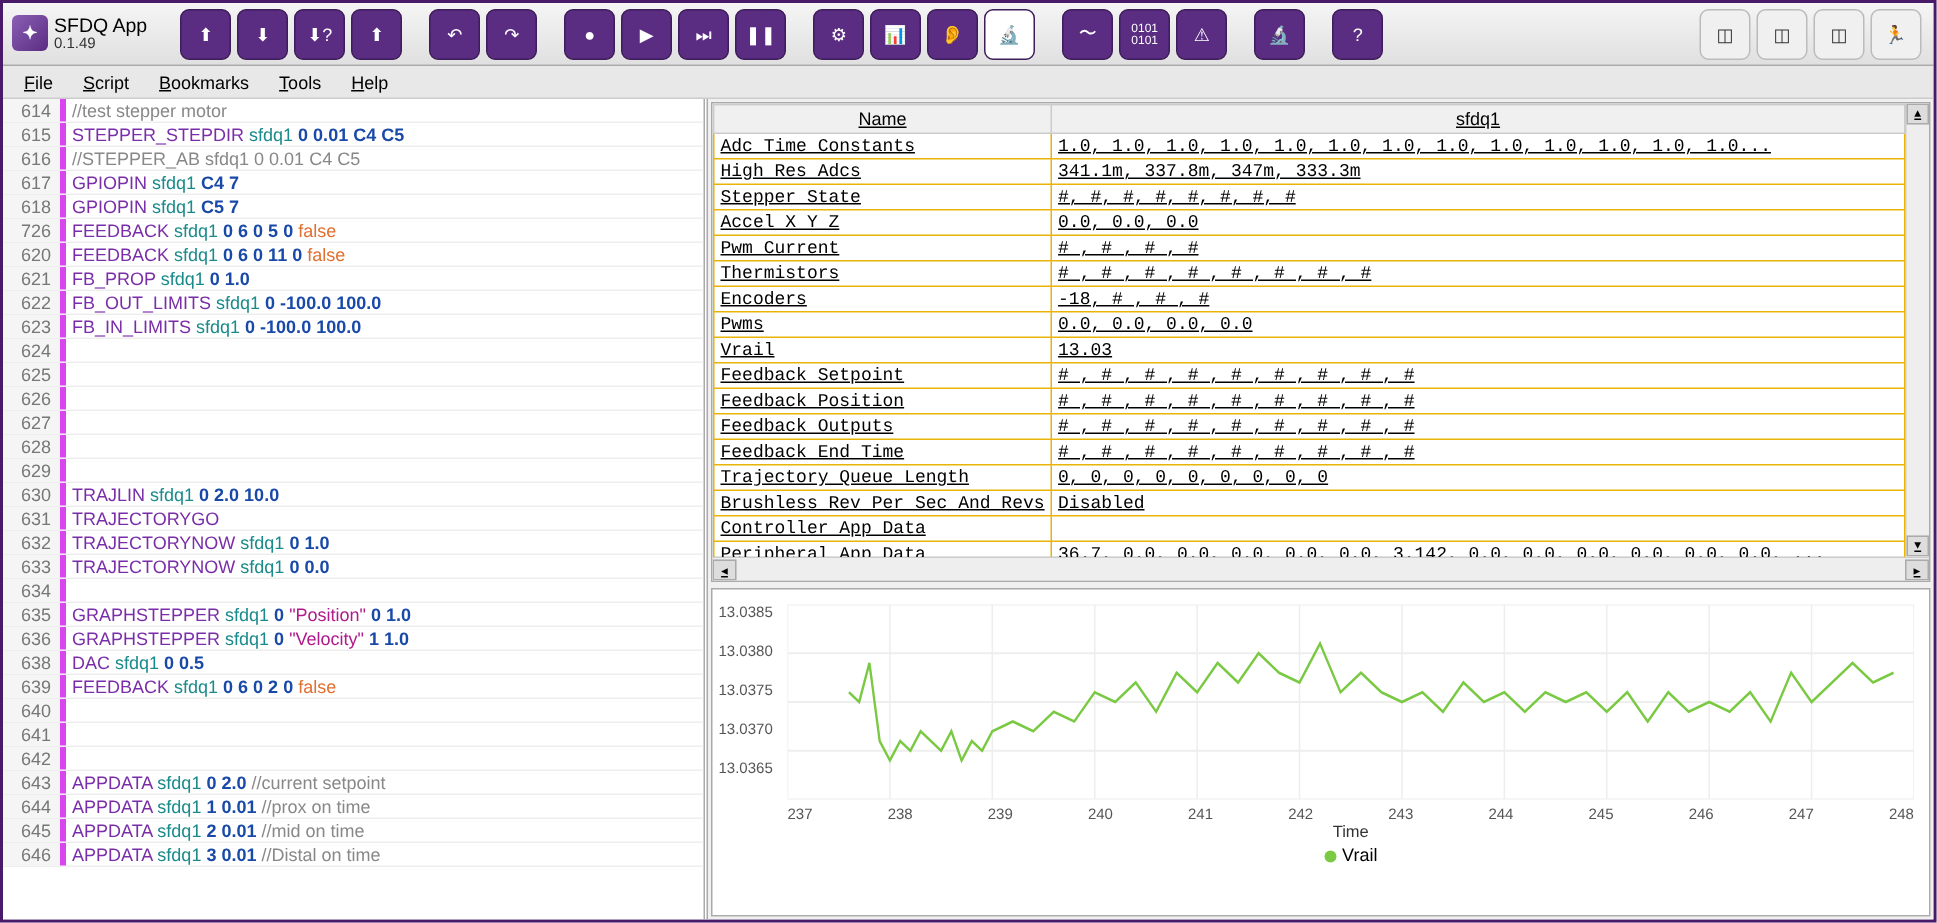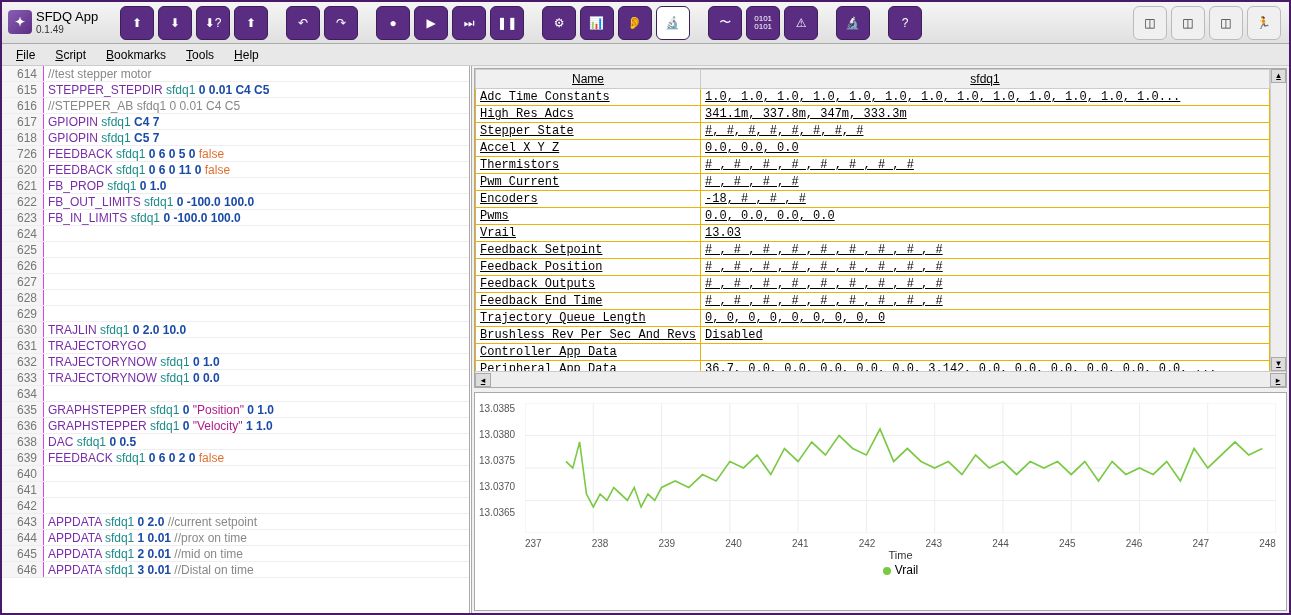--- a/index.html
+++ b/index.html
@@ -76,21 +76,21 @@
   height: 16px;
   line-height: 16px;
   border-bottom: 1px solid #eee;
 }
 .gutter {
   width: 42px;
   text-align: right;
   padding-right: 6px;
   background: #f5f5f5;
   color: #777;
-  border-right: 1px solid #d946ef;
+  border-right: 4px solid #d946ef;
   flex-shrink: 0;
 }
 .code {
   padding-left: 4px;
   white-space: nowrap;
   font-family: Arial, sans-serif;
 }
 .c-kw { color: #7a2da8; }
 .c-id { color: #1a8a8a; }
 .c-num { color: #1a4aa8; font-weight: bold; }
@@ -348,26 +348,26 @@
                 </tr>
                 <tr>
                   <td>Stepper State</td>
                   <td>#, #, #, #, #, #, #, #</td>
                 </tr>
                 <tr>
                   <td>Accel X Y Z</td>
                   <td>0.0, 0.0, 0.0</td>
                 </tr>
                 <tr>
+                  <td>Pwm Current</td>
+                  <td> # ,  # ,  # ,  #</td>
+                </tr>
+                <tr>
                   <td>Thermistors</td>
                   <td> # ,  # ,  # ,  # ,  # ,  # ,  # ,  #</td>
-                </tr>
-                <tr>
-                  <td>Pwm Current</td>
-                  <td> # ,  # ,  # ,  #</td>
                 </tr>
                 <tr>
                   <td>Encoders</td>
                   <td>-18,  # ,  # ,  #</td>
                 </tr>
                 <tr>
                   <td>Pwms</td>
                   <td>0.0, 0.0, 0.0, 0.0</td>
                 </tr>
                 <tr>

